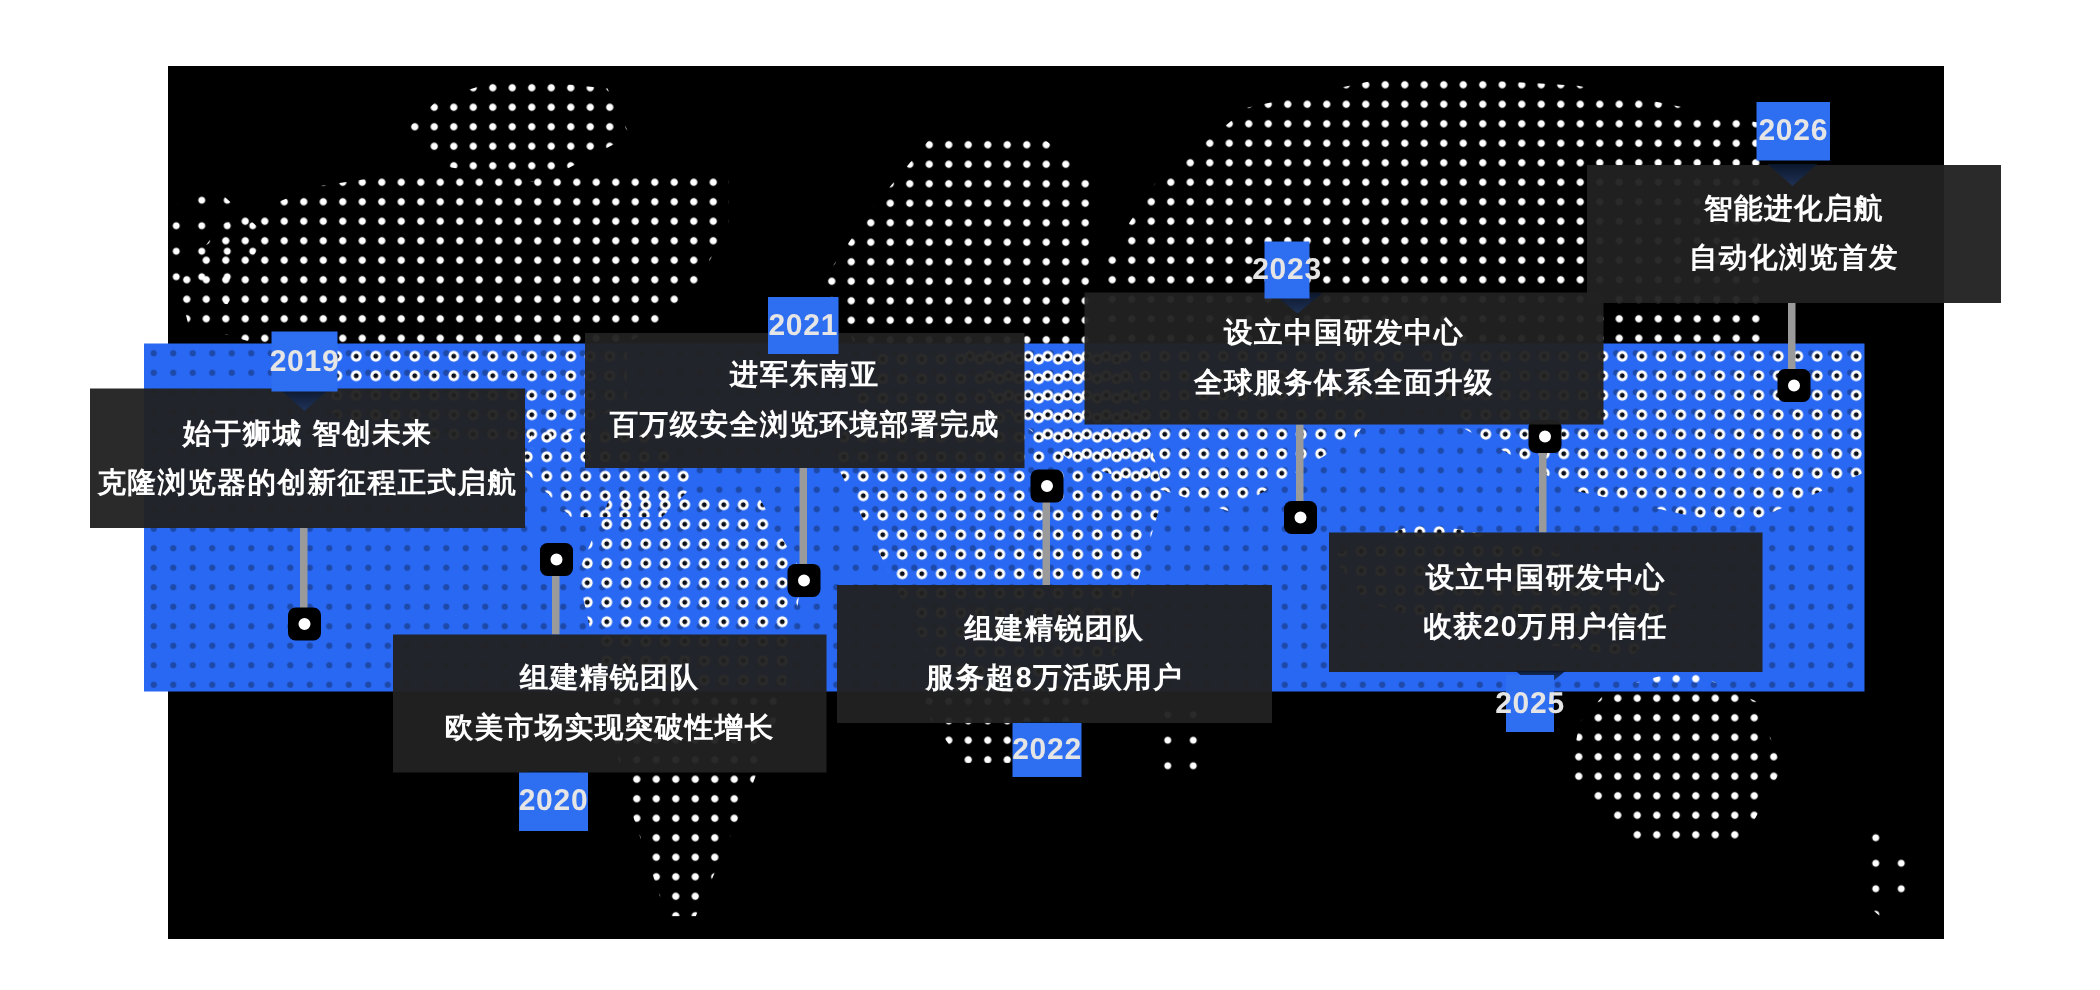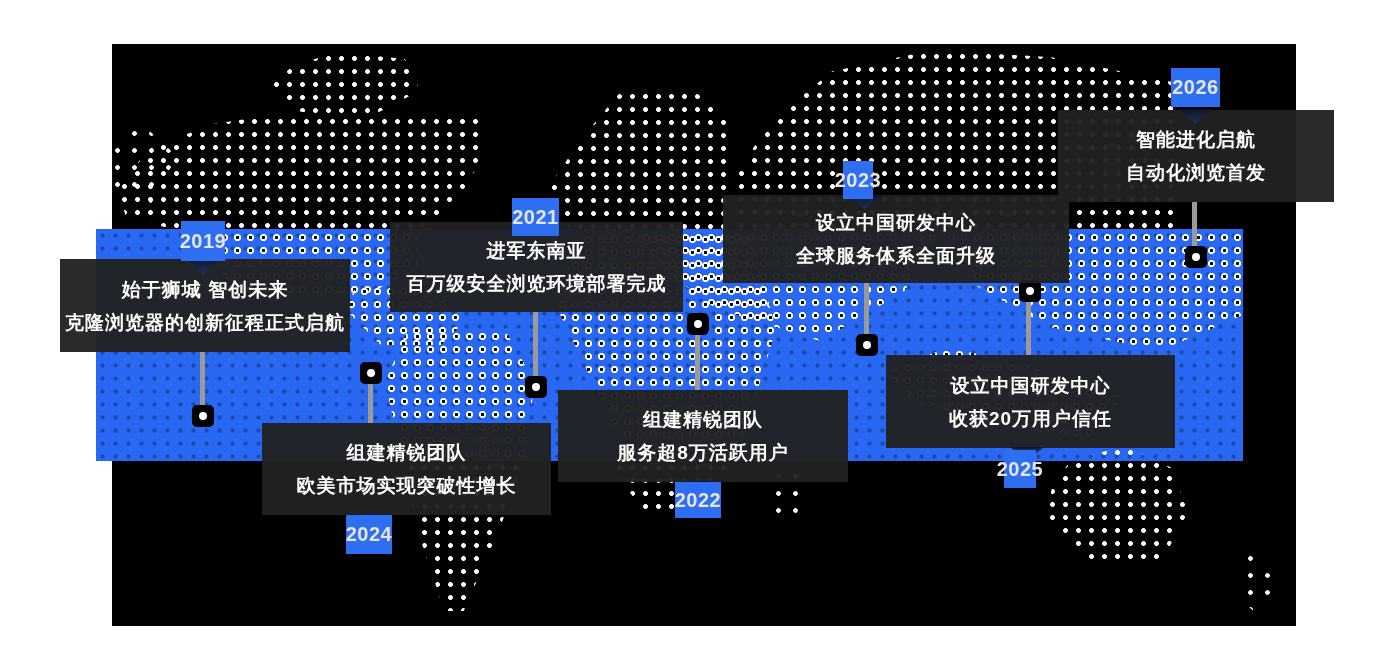--- a/index.html
+++ b/index.html
@@ -155,21 +155,21 @@
   <div>
     <div class="connector" style="left:368px;top:373px;height:50px;"></div>
     <div class="marker" style="left:360px;top:362px;">
         <div class="ring"></div>
       </div>
     <div class="card" style="left:227px;top:423px;width:289px;height:92px;margin-left:35px;">
       <div class="l1">组建精锐团队</div>
       <div class="l2">欧美市场实现突破性增长</div>
     </div>
     <div class="beam" style="left:352px;top:514px;width:34px;height:14px;"></div>
-    <div class="badge" style="left:346px;top:515px;width:46px;height:39px;">2024</div>
+    <div class="badge" style="left:346px;top:515px;width:46px;height:39px;">2020</div>
   </div>
 
   <div>
     <div class="connector" style="left:533px;top:312px;height:75px;"></div>
     <div class="marker" style="left:525px;top:376px;">
         <div class="ring"></div>
       </div>
     <div class="card" style="left:390px;top:222px;width:293px;height:90px;">
       <div class="l1">进军东南亚</div>
       <div class="l2">百万级安全浏览环境部署完成</div>

